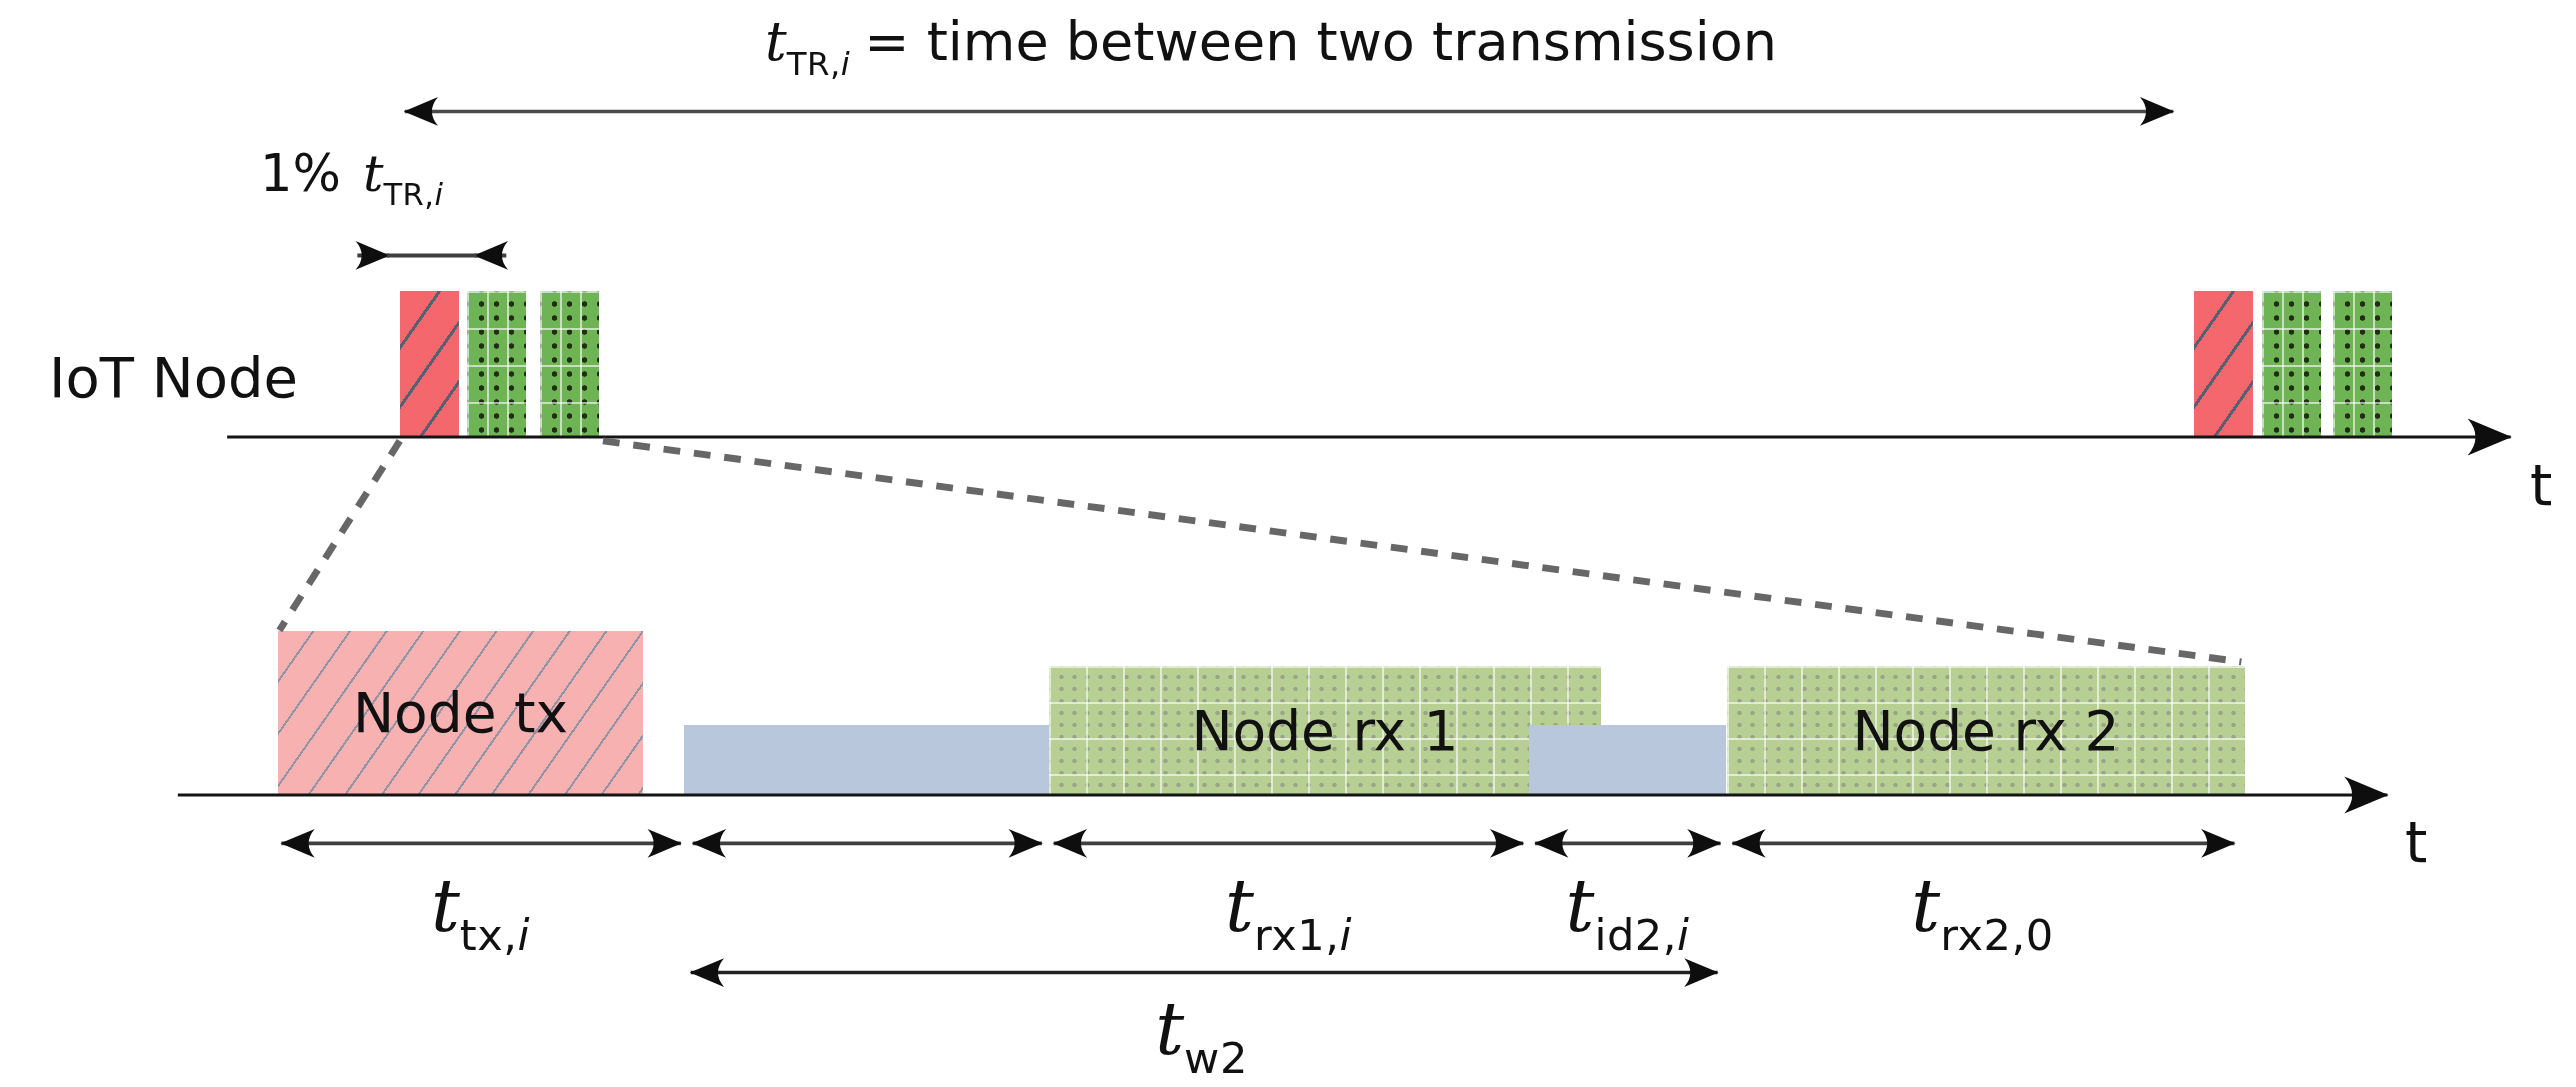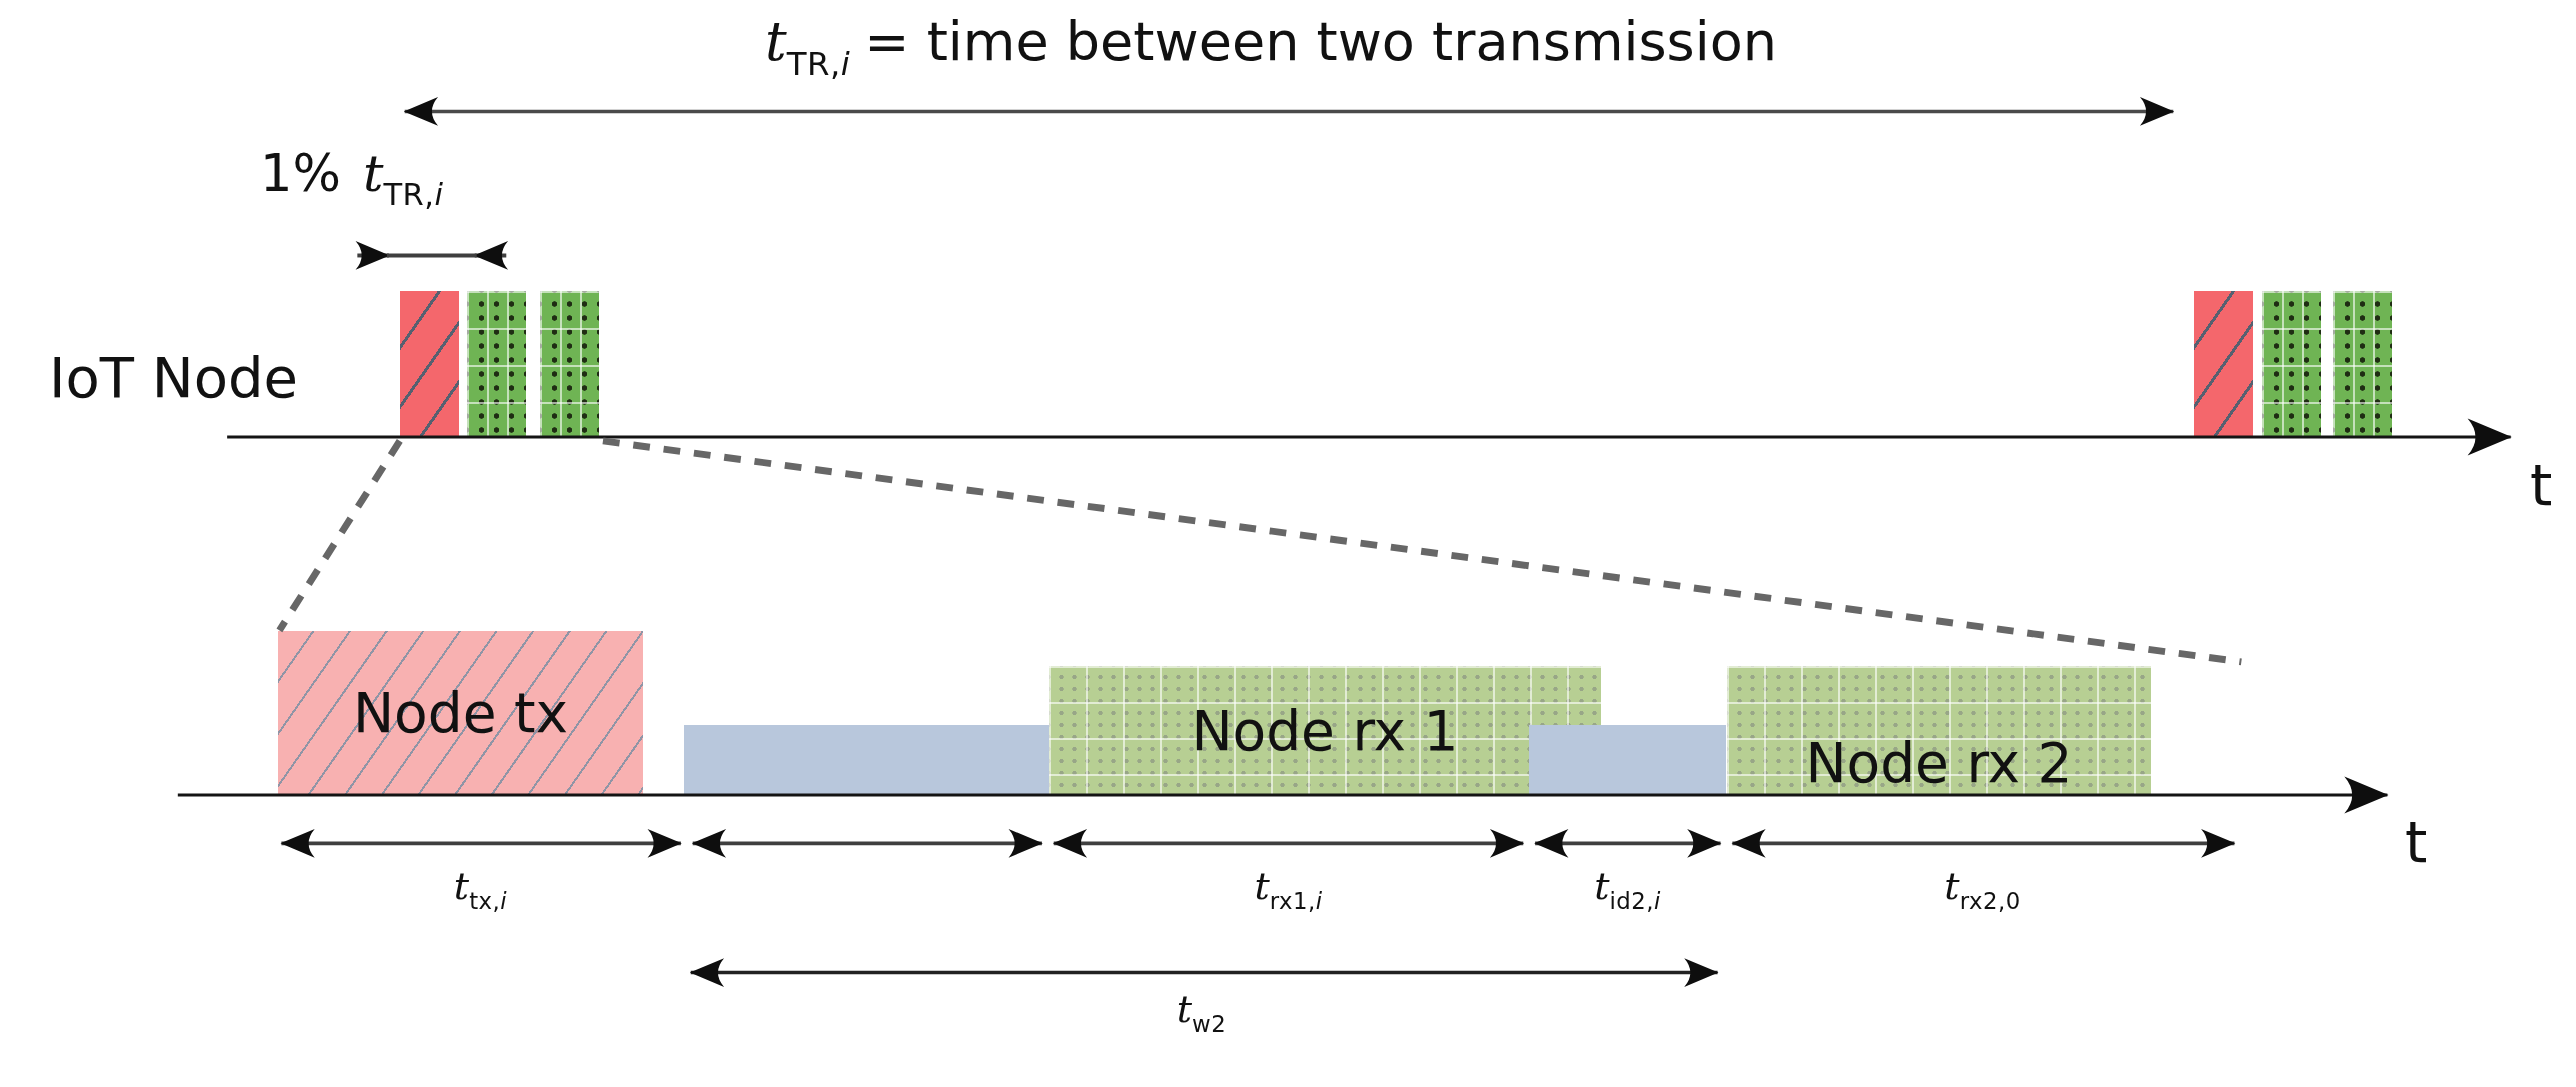--- a/index.html
+++ b/index.html
@@ -21,21 +21,21 @@
   
   .v{font-family:"DejaVu Serif","Liberation Serif",serif;font-style:italic;}
   sub{font-size:.60em;vertical-align:-.45em;letter-spacing:0.5px;}
   .title{font-size:54px;white-space:nowrap;text-align:center;width:1342px;}
   .title .rest{margin-left:14px;}
   .dutylabel{font-size:51px;white-space:nowrap;}
   .dutylabel .gap{display:inline-block;width:22px;}
   .iot{font-size:56px;white-space:nowrap;}
   .axis-t{font-size:57px;}
   .blocklabel{font-size:55px;}
-  .tlabel{font-size:38px;width:355px;text-align:center;white-space:nowrap;}
+  .tlabel{font-size:72px;width:355px;text-align:center;white-space:nowrap;}
 
   
   .blk{position:absolute;display:flex;align-items:center;justify-content:center;}
   .tx-small{
     background-color:var(--tx_small);
     background-image:repeating-linear-gradient(125deg,transparent 0 31px,var(--hatch_small) 31px 34px);
   }
   .rx-small{
     background-color:var(--rx_small);
     background-image:
@@ -87,21 +87,21 @@
   <div class="blk rx-small" style="left:2333px;top:291px;width:59px;height:146px;"></div>
 
   <div class="blk tx-big" style="left:278px;top:631px;width:365px;height:164px;">
     <span class="blocklabel">Node tx</span>
   </div>
   <div class="blk idle" style="left:684px;top:725px;width:365px;height:70px;"></div>
   <div class="blk rx-big" style="left:1049px;top:666px;width:552px;height:129px;">
     <span class="blocklabel">Node rx 1</span>
   </div>
   <div class="blk idle" style="left:1529px;top:725px;width:197px;height:70px;"></div>
-  <div class="blk rx-big" style="left:1727px;top:666px;width:424px;height:129px;align-items:flex-end;">
+  <div class="blk rx-big" style="left:1727px;top:666px;width:518px;height:129px;">
     <span class="blocklabel">Node rx 2</span>
   </div>
 
   <div class="abs tlabel" style="left:303px;top:864px;"><i class="v">t</i><sub>tx,<i>i</i></sub></div>
   <div class="abs tlabel" style="left:1111px;top:864px;"><i class="v">t</i><sub>rx1,<i>i</i></sub></div>
   <div class="abs tlabel" style="left:1450px;top:864px;"><i class="v">t</i><sub>id2,<i>i</i></sub></div>
   <div class="abs tlabel" style="left:1805px;top:864px;"><i class="v">t</i><sub>rx2,0</sub></div>
   <div class="abs tlabel" style="left:1024px;top:987px;"><i class="v">t</i><sub>w2</sub></div>
 
   <svg class="overlay" width="2576" height="1087" viewBox="0 0 2611 1102">

